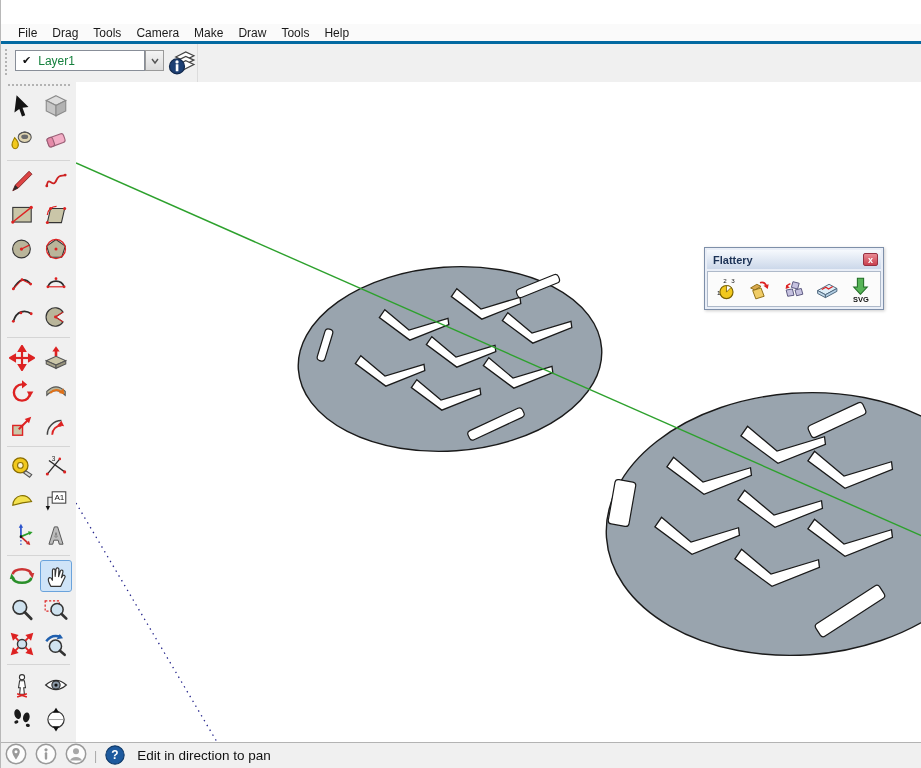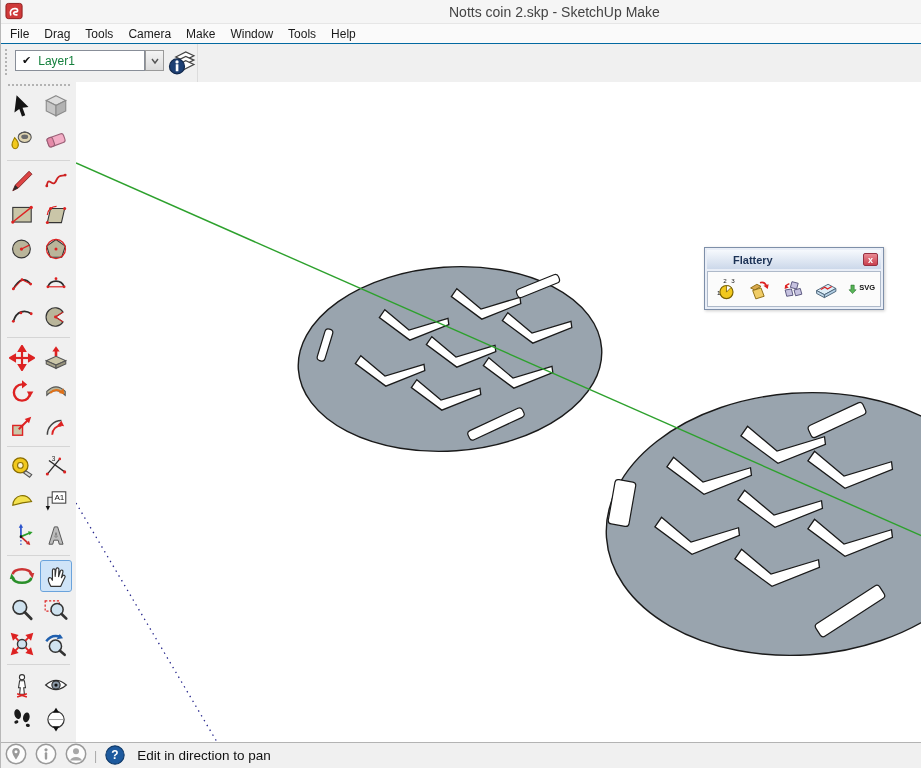--- a/index.html
+++ b/index.html
@@ -16,22 +16,22 @@
     background:#f5f5f5; border-bottom:1px solid #e6e6e6;
   }
   .logo { position:absolute; left:4px; top:2px; width:19px; height:19px; }
   .title {
     position:absolute; left:448px; top:4px; font-size:14px; color:#444;
     white-space:nowrap;
   }
   
   .menubar {
     position:absolute; left:0; top:24px; width:921px; height:20px;
-    background:#fafafa; border-bottom:1px solid #0369a1;
-    display:flex; align-items:center; padding-left:9px;
+    background:#fafafa; border-bottom:3px solid #0369a1;
+    display:flex; align-items:center; padding-left:17px;
   }
   .menu-item { font-size:12px; color:#1a1a1a; margin-right:15px; cursor:default; }
   
   .toolbar {
     position:absolute; left:0; top:44px; width:921px; height:38px;
     background:#f0f0f0;
   }
   .toolbar .seam { position:absolute; left:196px; top:0; width:1px; height:38px; background:#dcdcdc; }
   .grip-v { position:absolute; left:4px; top:5px; width:2px; height:26px; border-left:2px dotted #b3b3b3; }
   .combo {
@@ -75,31 +75,31 @@
   .flattery {
     position:absolute; left:703px; top:247px; width:180px;
     background:#e9eef7; border:1px solid #7e8fa9; padding:2px; z-index:5;
     box-shadow:1px 1px 3px rgba(0,0,0,.2);
   }
   .fl-title {
     height:19px; display:flex; align-items:center; padding:0 3px 0 6px;
     background:linear-gradient(#f6f9fd,#ccd8ea);
     font-size:11px; font-weight:bold; color:#1c3256;
   }
-  .fl-title span { flex:1;margin-left:20px; }
+  .fl-title span { flex:1; }
   .fl-close {
     width:15px; height:13px; background:linear-gradient(#e98a94,#c9404e);
     border:1px solid #953041; border-radius:2px; color:#fff; font-size:9px;
     font-weight:bold; line-height:10px; text-align:center; padding:0;
   }
   .fl-body {
     margin-top:2px; background:#fbfbfb; border:1px solid #aeb9c9;
     display:flex; align-items:center; gap:5px; padding:3px 5px; height:36px;
   }
-  .fl-btn { width:29px; height:30px; display:flex; flex-direction:row; align-items:center; justify-content:center; }
+  .fl-btn { width:29px; height:30px; display:flex; flex-direction:column; align-items:center; justify-content:center; }
   .ficon { width:25px; height:25px; }
   .fl-btn .fl-label { font-size:7.5px; font-weight:bold; color:#111; margin-top:-4px; }
   
   .statusbar {
     position:absolute; left:0; top:742px; width:921px; height:26px;
     background:#f0f0f0; border-top:1px solid #b3b3b3;
     display:flex; align-items:center; padding-left:3px;
   }
   .sicon { width:24px; height:24px; margin-right:6px; display:inline-flex; }
   .sicon svg { width:24px; height:24px; }
@@ -395,34 +395,28 @@
     <symbol id="sym-help" viewBox="0 0 24 24">
       <circle cx="12" cy="12" r="10" fill="#1d5a9e" stroke="#123c6b" stroke-width="1.2"></circle>
       <text x="12" y="16.5" font-size="13" font-weight="bold" fill="#fff" text-anchor="middle">?</text>
     </symbol>
     <path id="chevron-cut" d="M-31,-26 L0,0 L50,-15 L51,-7 L1,13 L-38,-16 Z" fill="#ffffff" stroke="#1a1a1a" stroke-width="1.3" vector-effect="non-scaling-stroke"></path>
   </defs>
 </svg>
 
 <div id="app">
 
-  <div class="titlebar">
-    <svg class="logo" viewBox="0 0 20 20">
-        <use href="#sym-logo"></use>
-      </svg>
-    <span class="title">Notts coin 2.skp - SketchUp Make</span>
-  </div>
 
   <nav class="menubar" id="menubar">
       <span class="menu-item">File</span>
       <span class="menu-item">Drag</span>
       <span class="menu-item">Tools</span>
       <span class="menu-item">Camera</span>
       <span class="menu-item">Make</span>
-      <span class="menu-item">Window</span>
+      <span class="menu-item">Draw</span>
       <span class="menu-item">Tools</span>
       <span class="menu-item">Help</span>
     </nav>
 
   <div class="toolbar">
     <div class="seam"></div>
     <div class="grip-v"></div>
     <div class="combo">
       <span class="check">✔</span>
       <span class="combo-text">Layer1</span>

